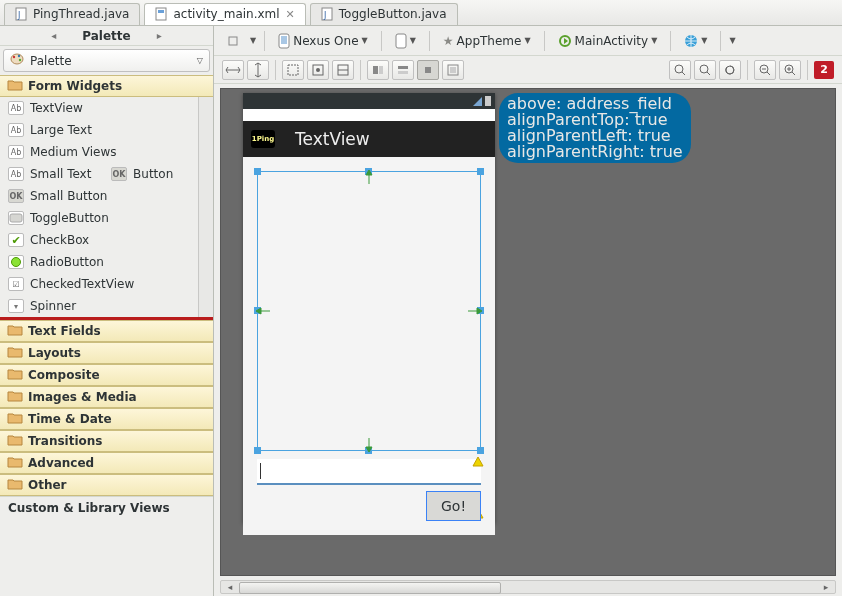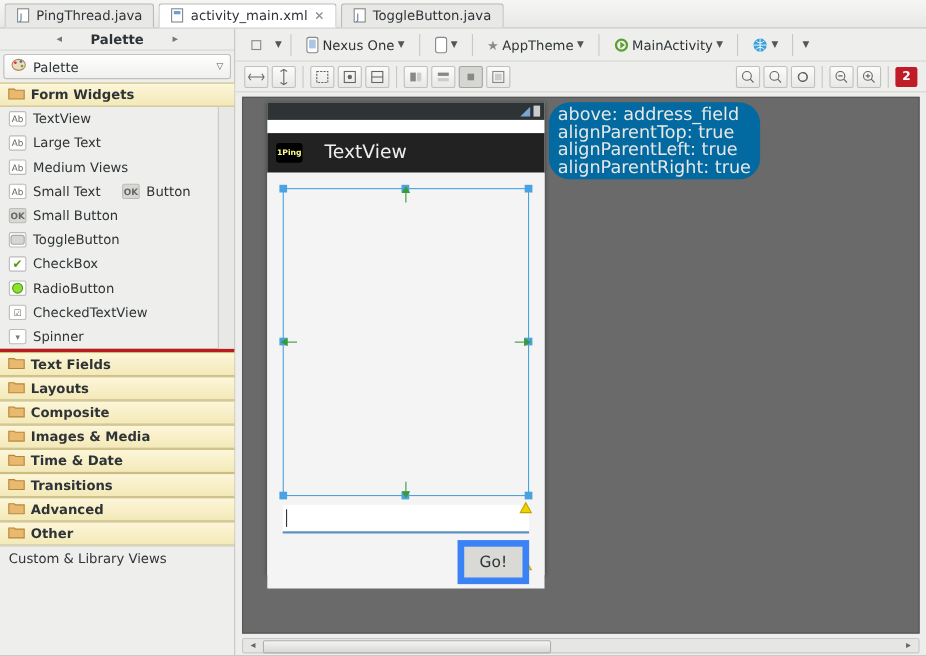--- a/index.html
+++ b/index.html
@@ -23,21 +23,21 @@
   .folder-icon { width: 14px; height: 12px; }
   .widget-list { flex:0 0 auto; max-height: 260px; overflow:hidden; position: relative; border-bottom:3px solid #b91c1c; }
   .widget-list::after { content:""; position:absolute; top:0; right:0; width:14px; height:100%; background:#e8e8e6; border-left:1px solid #c8c8c6; }
   .widget-list-scrollbar-thumb { position:absolute; right:1px; top:2px; width:12px; height:46px; background:linear-gradient(#f4f4f2,#d8d8d6); border:1px solid #b0b0ae; border-radius:2px; }
   .widget-item { display:flex; align-items:center; gap:6px; padding: 4px 8px; }
   .wicon { width:16px; height:14px; border:1px solid #bbb; background:#fff; border-radius:2px; display:flex; align-items:center; justify-content:center; font-size:8px; color:#666; }
   .wicon.ok { background:#d8d8d2; font-weight:bold; }
   .wicon.green-dot::before { content:""; width:8px; height:8px; border-radius:50%; background:#8ae234; border:1px solid #4e9a06; display:block; }
   .wicon.check { color:#4e9a06; font-size:11px; }
   .wicon.spinner::after { content:"▾"; color:#777; }
-  .custom-drawer { padding: 4px 8px; font-weight:normal; border-top:1px solid #d3d7cf; }
+  .custom-drawer { padding: 4px 8px; font-weight:bold; border-top:1px solid #d3d7cf; }
   
   .editor-pane { flex:1; display:flex; flex-direction:column; background:#eeeeec; min-width:0; }
   .toolbar { display:flex; align-items:center; height:30px; padding: 2px 8px; gap:6px; border-bottom:1px solid #d3d7cf; }
   .tbtn { display:flex; align-items:center; justify-content:center; min-width:20px; height:22px; padding:0 4px; border:1px solid transparent; border-radius:2px; background:transparent; cursor:default; gap:3px; }
   .tsep { width:1px; height:20px; background:#c8c8c6; margin:0 2px; }
   .devname { font-size:12px; }
   .dd-arrow { font-size:8px; color:#555; }
   .toolbar2 { display:flex; align-items:center; height:28px; padding: 2px 8px; gap:4px; border-bottom:1px solid #d3d7cf; }
   .toolbar2 .group { display:flex; gap:3px; }
   .sqbtn { width:22px; height:20px; border:1px solid #c0c0c0; border-radius:2px; background:linear-gradient(#fcfcfa,#e8e8e6); display:flex; align-items:center; justify-content:center; }
@@ -63,21 +63,21 @@
   .hw { left:-4px; top:calc(50% - 4px); } .he { right:-4px; top:calc(50% - 4px); }
   .hsw { left:-4px; bottom:-4px; } .hs { left:calc(50% - 4px); bottom:-4px; } .hse { right:-4px; bottom:-4px; }
   .arrowv { position:absolute; left:calc(50% - 4px); width:8px; height:14px; }
   .arrowv.up { top:-2px; } .arrowv.down { bottom:-2px; }
   .arrowh { position:absolute; top:calc(50% - 4px); width:14px; height:8px; }
   .arrowh.left { left:-2px; } .arrowh.right { right:-2px; }
   .greenline { stroke:#3a9a3a; stroke-width:1; fill:#3a9a3a; }
   .input-field { position:absolute; left:14px; top:302px; right:14px; height:26px; border-bottom:2px solid #5a8fbf; background:#fff; }
   .caret { position:absolute; left:3px; top:4px; width:1px; height:16px; background:#333; }
   .warn { position:absolute; width:10px; height:10px; }
-  .go-btn { position:absolute; right:14px; top:334px; padding:6px 14px; background:#d9d9d6; border:6px solid #3b82f6; font-size:14px; }
+  .go-btn { position:absolute; right:14px; top:334px; padding:6px 14px; background:#d9d9d6; border:1px solid #3b82f6; font-size:14px; }
   .tooltip { position:absolute; left:278px; top:4px; background:#0369a1; color:#e8e8e6; font-size:16px; padding:3px 8px; line-height:16px; white-space:pre;border-radius:19px; }
   
   svg { overflow:visible; }
 </style>
 </head>
 <body>
 
 <div class="root">
 
   <div class="tabs">

